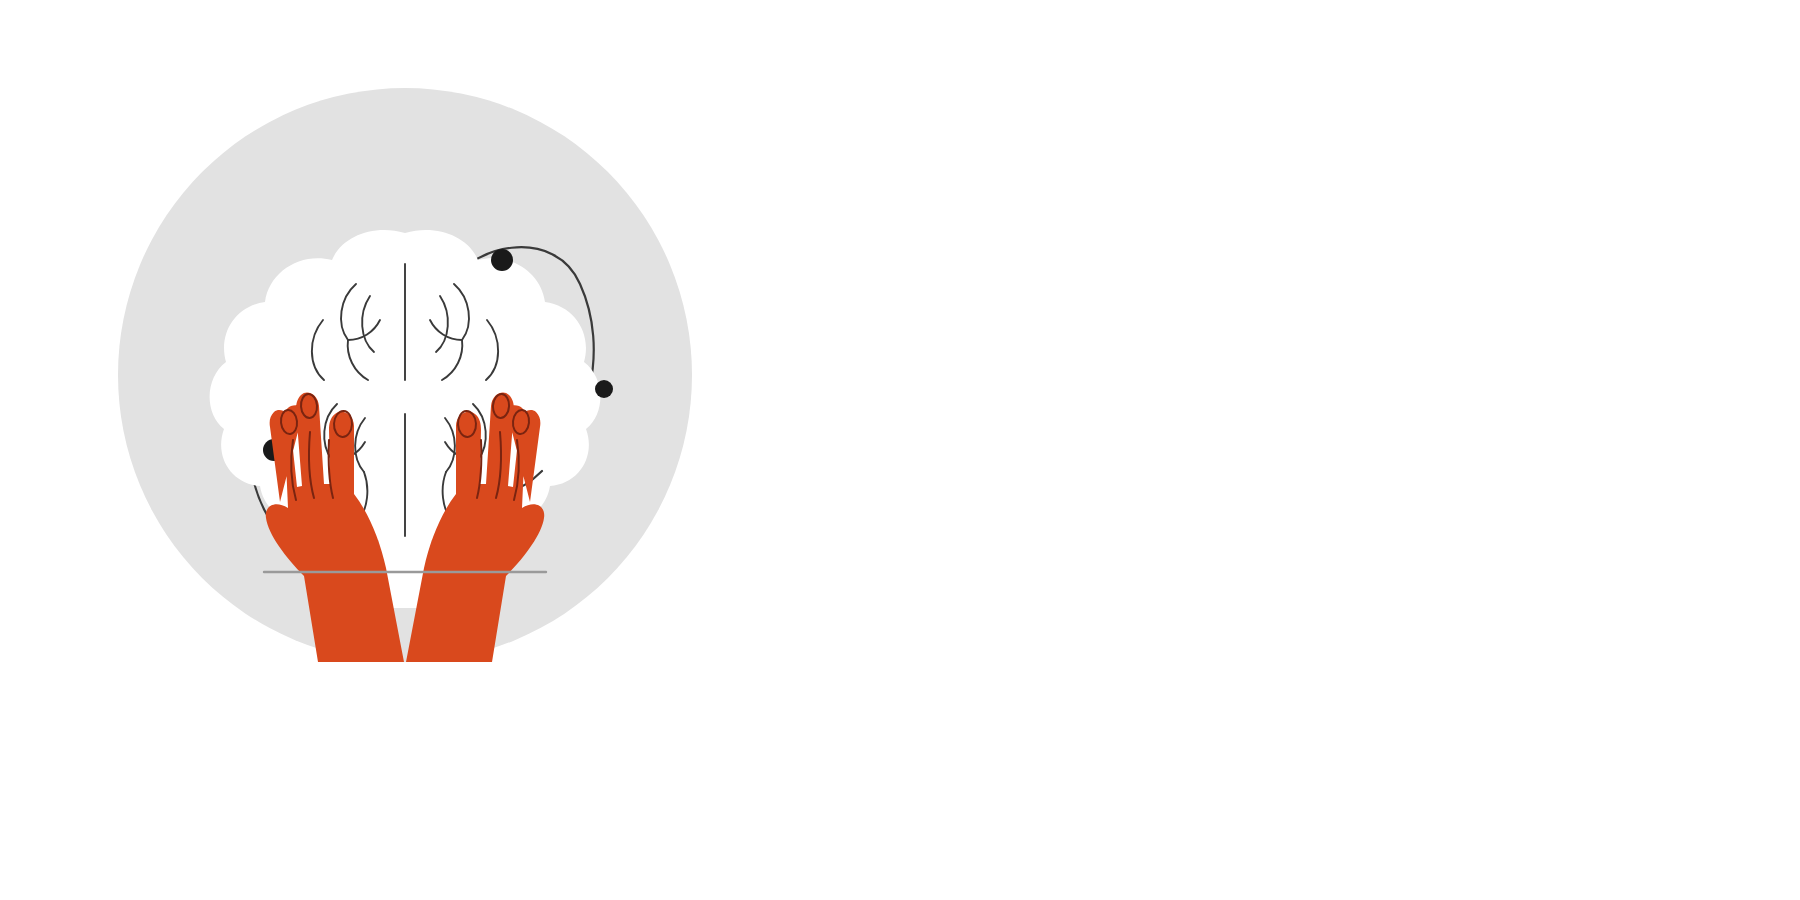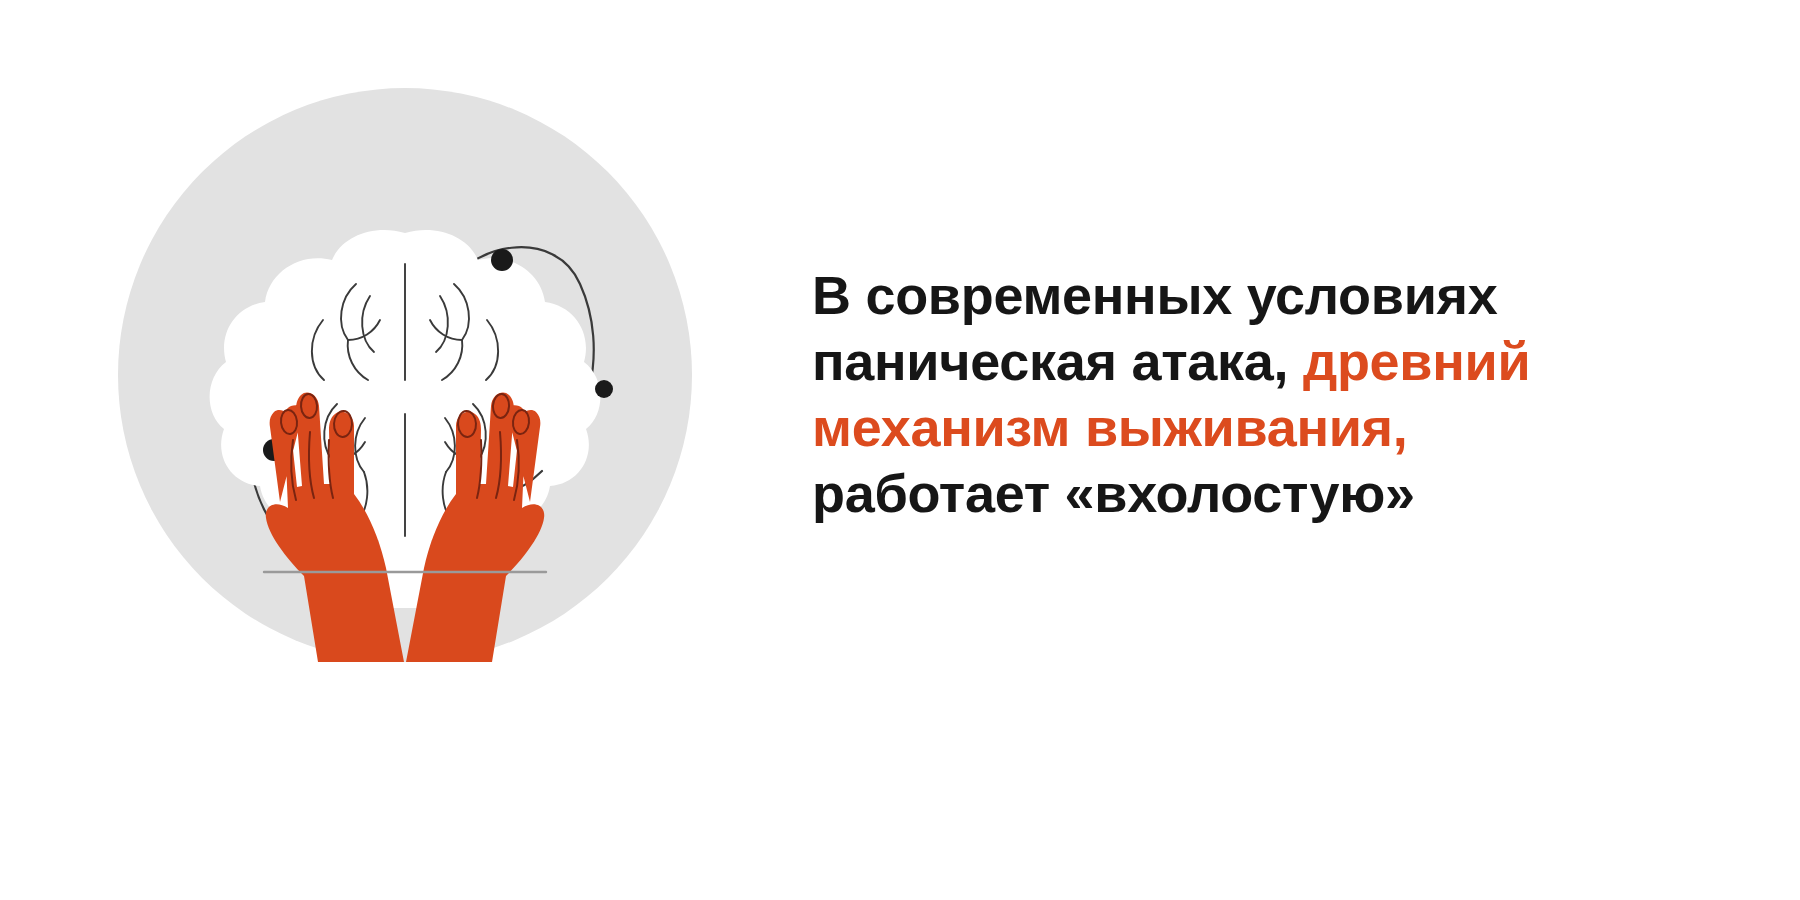--- a/index.html
+++ b/index.html
@@ -201,20 +201,14 @@
           <ellipse cx="383" cy="318" rx="8" ry="12" transform="rotate(4 383 318)"></ellipse>
           <ellipse cx="349" cy="336" rx="9" ry="13" transform="rotate(-3 349 336)"></ellipse>
         </g>
       </g>
 
       <line x1="146" y1="484" x2="428" y2="484" stroke="#9A9A9A" stroke-width="2.4" stroke-linecap="round"></line>
 
     </svg>
   </div>
 
-  <div class="text-block">
-    <p class="headline"><span>В современных условиях
-паническая атака, </span><span class="accent">древний
-механизм выживания,</span><span>
-работает «вхолостую»</span></p>
-  </div>
 
 </div>
 
 </body></html>

